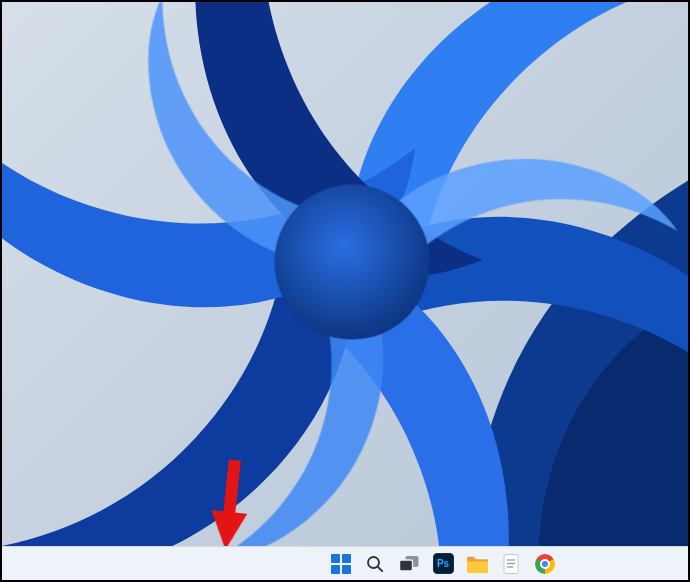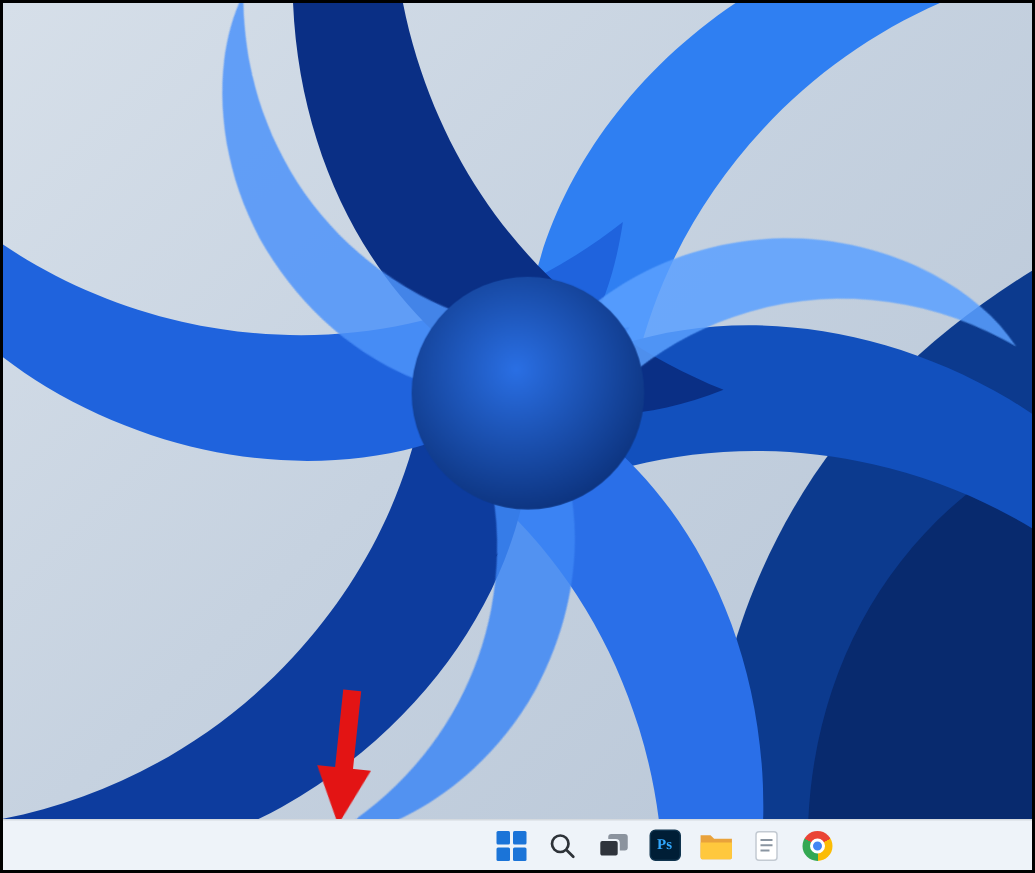--- a/index.html
+++ b/index.html
@@ -17,21 +17,21 @@
     position:absolute;left:0;right:0;bottom:0;height:34px;
     background:var(--taskbar-bg,#eef3f9);
     border-top:1px solid rgba(0,0,0,0.10);
   }
   #taskbar-icons{
     position:absolute;left:326px;top:0;height:100%;
     display:flex;align-items:center;gap:8px;
   }
   .tb-item{
     width:26px;height:28px;display:flex;align-items:center;justify-content:center;
-    border-radius:4px;cursor:pointer;font-family:Liberation Serif, serif;
+    border-radius:4px;cursor:pointer;
   }
   
   .win-logo{display:grid;grid-template-columns:9px 9px;grid-template-rows:9px 9px;gap:2px;}
   .win-logo i{background:var(--start-blue,#1b74d8);border-radius:1px;}
   
   .ps-tile{
     width:21px;height:21px;border-radius:4px;background:var(--ps-bg,#001e36);
     color:var(--ps-text,#31a8ff);font-size:10px;font-weight:bold;
     display:flex;align-items:center;justify-content:center;
     border:1px solid #10344f;line-height:1;

